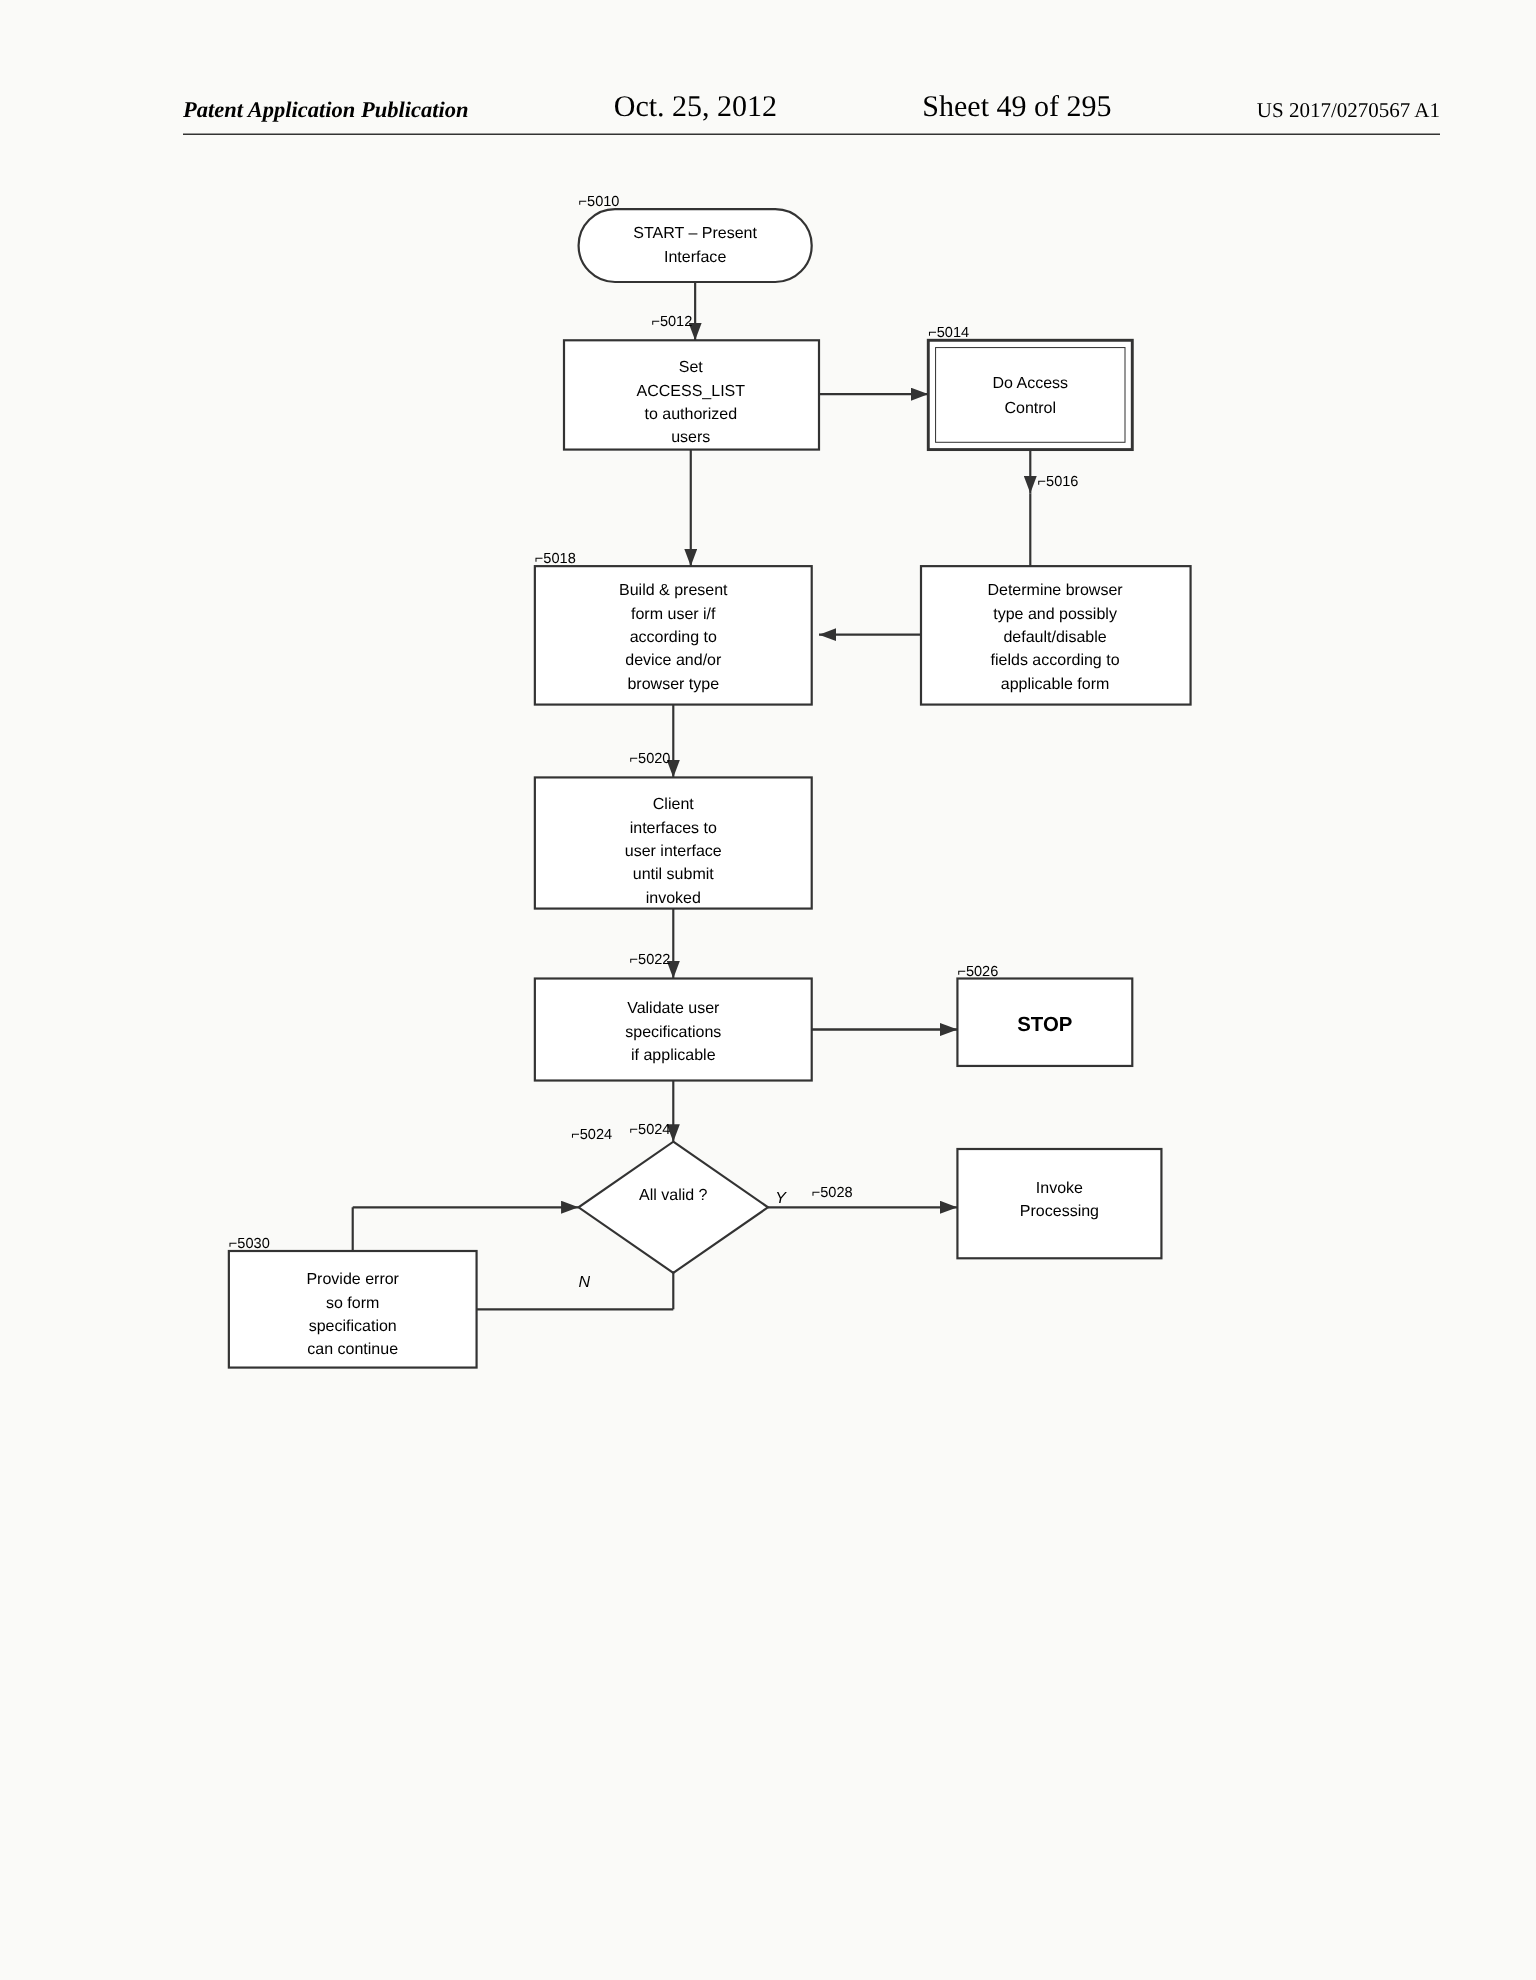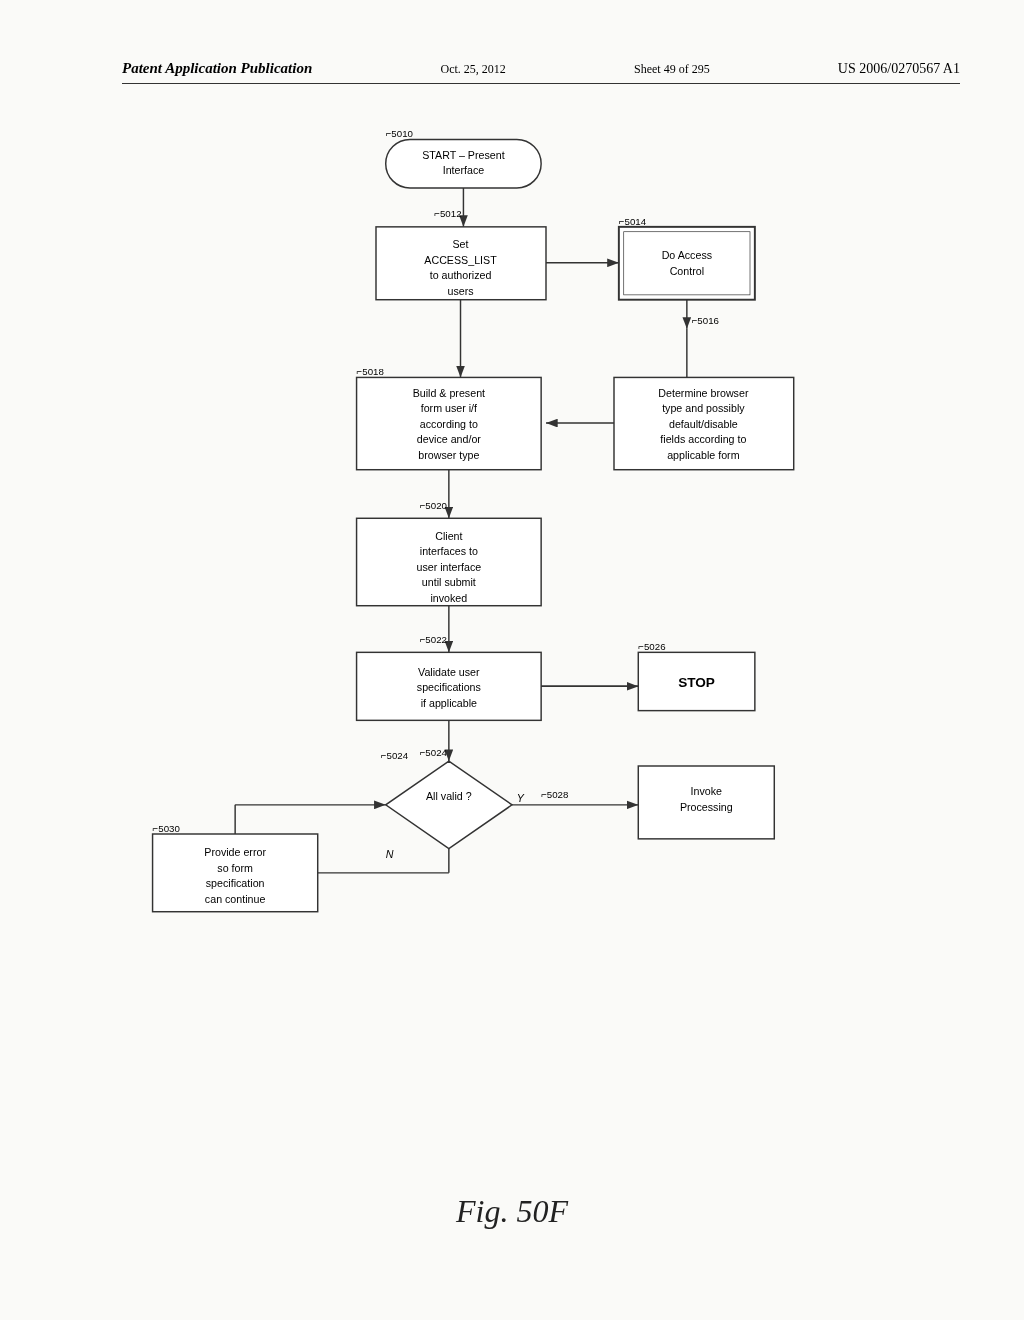--- a/index.html
+++ b/index.html
@@ -33,21 +33,21 @@
       margin-left: 42px;
     }
 
     .header-left {
       font-size: 15px;
       font-weight: bold;
       font-style: italic;
     }
 
     .header-center {
-      font-size: 12px;
+      font-size: 20px;
     }
 
     .header-right {
       font-size: 14px;
     }
 
     
     .diagram {
       position: absolute;
       top: 120px;
@@ -76,21 +76,21 @@
   </style>
 </head>
 <body>
 
 <div class="page">
 
   <div class="header">
     <span class="header-left">Patent Application Publication</span>
     <span class="header-center">Oct. 25, 2012</span>
     <span class="header-center">Sheet 49 of 295</span>
-    <span class="header-right">US 2006/0270567 A1</span>
+    <span class="header-right">US 2017/0270567 A1</span>
   </div>
 
   <div class="diagram">
     <svg viewBox="0 0 860 1050" xmlns="http://www.w3.org/2000/svg" font-family="Arial, sans-serif" font-size="12">
 
       <defs>
         <marker id="arrowhead" markerWidth="8" markerHeight="6" refX="8" refY="3" orient="auto">
           <polygon points="0 0, 8 3, 0 6" fill="#333"></polygon>
         </marker>
       </defs>
@@ -217,15 +217,14 @@
         <text x="145" y="806" text-anchor="middle" font-size="11">can continue</text>
         <text x="60" y="733" font-size="10">⌐5030</text>
       </g>
 
       <line x1="145" y1="735" x2="145" y2="705" stroke="#333" stroke-width="1.5"></line>
       <line x1="145" y1="705" x2="300" y2="705" stroke="#333" stroke-width="1.5" marker-end="url(#arrowhead)"></line>
 
     </svg>
   </div>
 
-  <div class="fig-caption">Fig. 50F</div>
 
 </div>
 
 </body></html>

